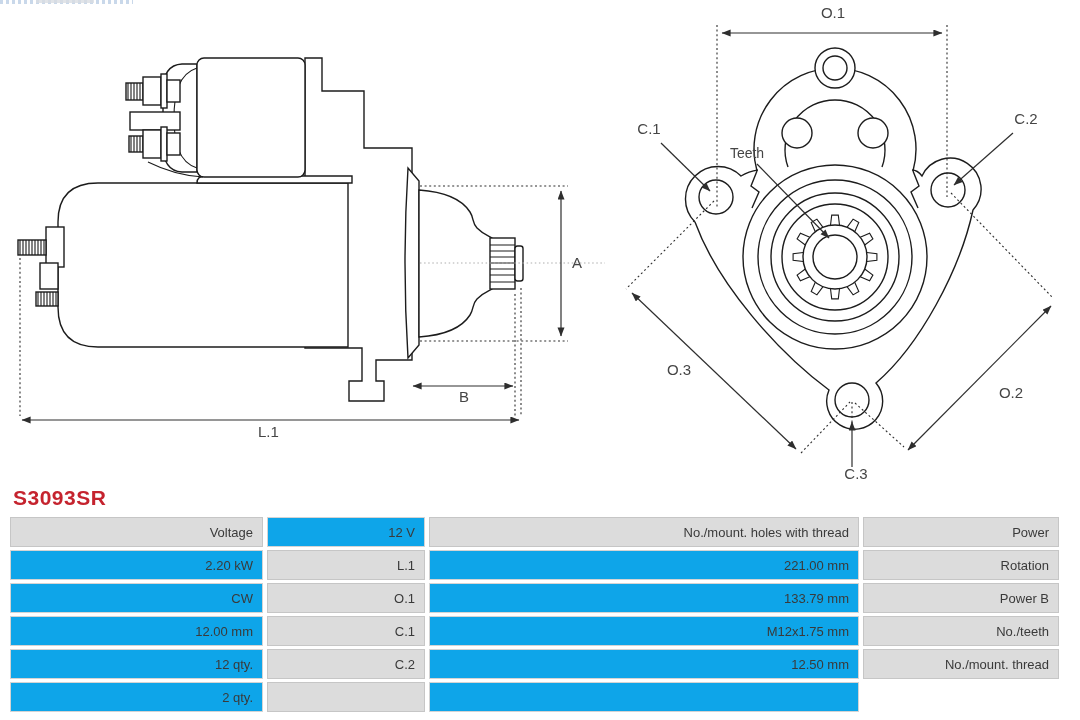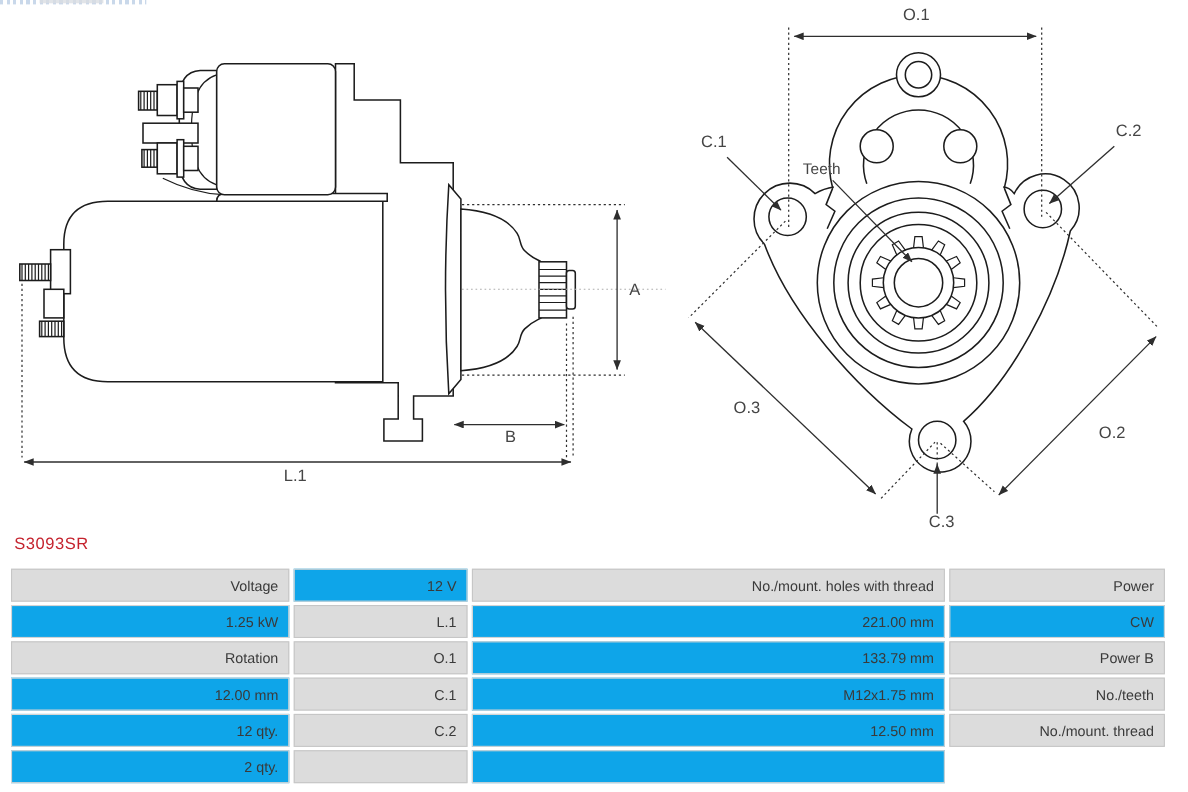--- a/index.html
+++ b/index.html
@@ -12,21 +12,21 @@
   .detail{fill:none;stroke:#1c1c1c;stroke-width:1.1;}
   .dash{fill:none;stroke:#2e2e2e;stroke-width:1.1;stroke-dasharray:2 2.6;}
   .cdash{fill:none;stroke:#adadad;stroke-width:1;stroke-dasharray:1.5 2.6;}
   .dim{fill:none;stroke:#2e2e2e;stroke-width:1.2;marker-start:url(#ah);marker-end:url(#ah);}
   .leader{fill:none;stroke:#2e2e2e;stroke-width:1.2;marker-end:url(#ah);}
   .dimtext{font-family:"Liberation Sans",sans-serif;font-size:15px;fill:#454545;}
   .dimtext.small{font-size:14px;}
   .wm{position:absolute;left:0;top:0;width:133px;height:4px;opacity:.75;
       background:repeating-linear-gradient(90deg,#b7cbe3 0 3px,rgba(255,255,255,0) 3px 6px);}
   .wm2{position:absolute;left:36px;top:0;width:58px;height:3px;background:#d9dde2;opacity:.8;}
-  .part-number{position:absolute;left:13px;top:486px;font-size:15px;font-weight:400;
+  .part-number{position:absolute;left:13px;top:486px;font-size:21px;font-weight:700;
                color:#c5232e;letter-spacing:.5px;}
   .spec-table{position:absolute;left:10px;top:517px;display:grid;
               grid-template-columns:253px 158px 430px 196px;column-gap:4px;row-gap:3px;width:1049px;}
   .c{height:30px;line-height:29px;font-size:13px;text-align:right;padding-right:9px;
      box-sizing:border-box;color:#3a3a3a;overflow:hidden;white-space:nowrap;}
   .g{background:#dcdcdc;border:1px solid #c6c6c6;}
   .w{background:#0ea5e9;border:1px solid #d4d4d4;}
 </style>
 </head>
 <body>
@@ -161,26 +161,26 @@
   </svg>
 
   <div class="part-number">S3093SR</div>
 
   <div class="spec-table">
     <div class="c g">Voltage</div>
     <div class="c w">12 V</div>
     <div class="c g">No./mount. holes with thread</div>
 
     <div class="c g">Power</div>
-    <div class="c w">1.25 kW</div>
+    <div class="c w">2.20 kW</div>
     <div class="c g">L.1</div>
     <div class="c w">221.00 mm</div>
 
+    <div class="c g">Rotation</div>
     <div class="c w">CW</div>
-    <div class="c g">Rotation</div>
     <div class="c g">O.1</div>
     <div class="c w">133.79 mm</div>
 
     <div class="c g">Power B</div>
     <div class="c w">12.00 mm</div>
     <div class="c g">C.1</div>
     <div class="c w">M12x1.75 mm</div>
 
     <div class="c g">No./teeth</div>
     <div class="c w">12 qty.</div>

